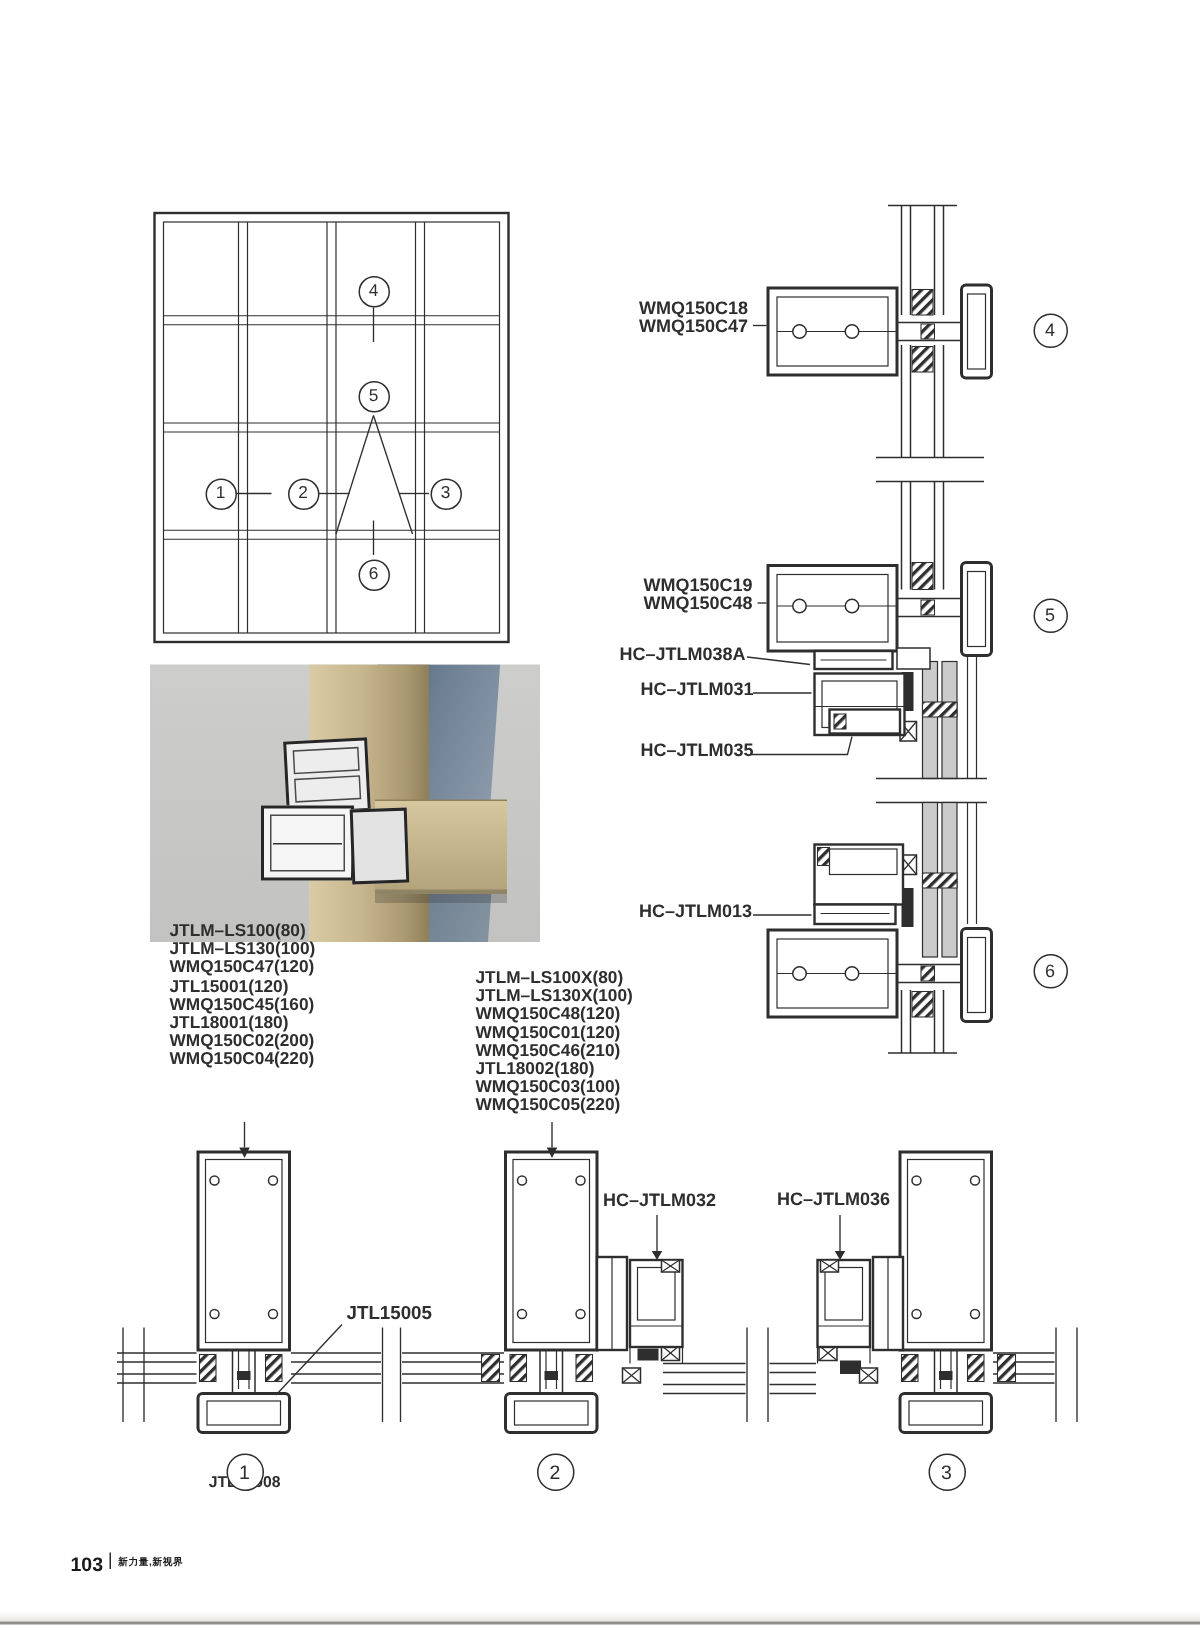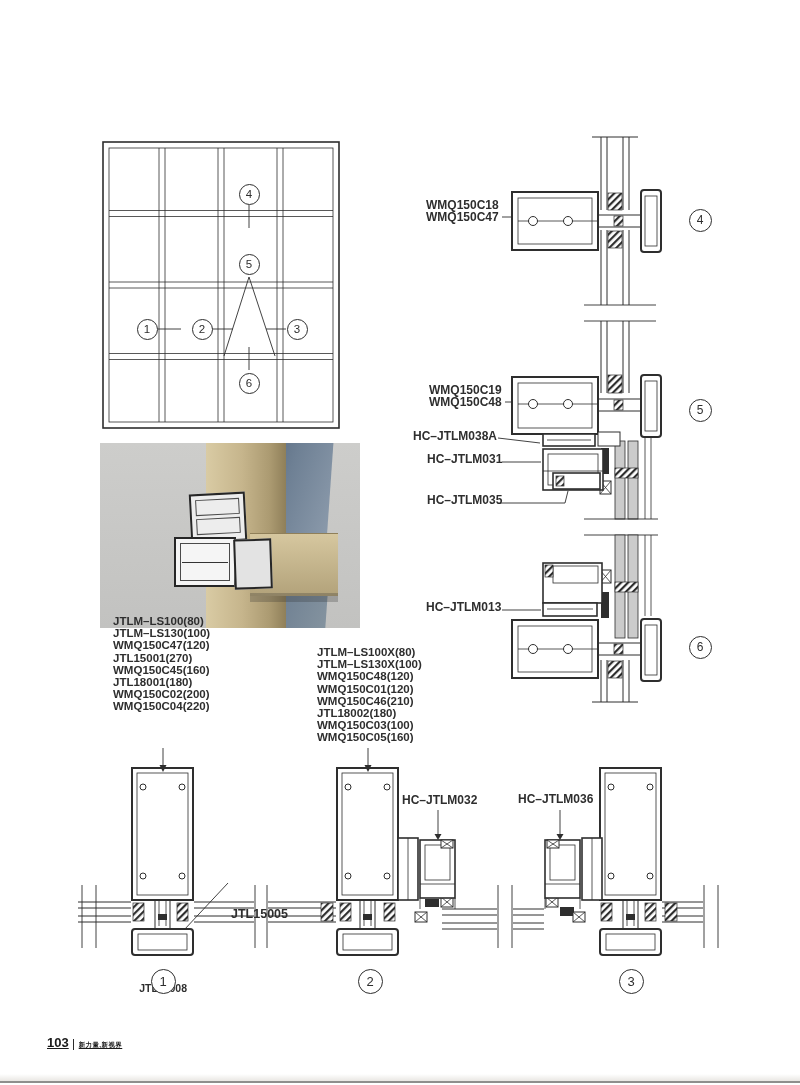--- a/index.html
+++ b/index.html
@@ -40,21 +40,21 @@
   .ph-cap{left:150px;top:90px;width:88px;height:62px;border-top:1px solid #8f7f59;
       background:linear-gradient(180deg,#d6c79f,#b2a27a);}
   .ph-capshadow{left:150px;top:150px;width:88px;height:9px;background:rgba(40,40,40,.25);}
   .ph-sash{left:90px;top:50px;width:52px;height:45px;background:#ededed;border:2px solid #262626;transform:rotate(-3deg);}
   .ph-sash i{display:block;position:absolute;left:4px;right:4px;border:1px solid #4a4a4a;}
   .ph-mull{left:74px;top:94px;width:58px;height:46px;background:#f5f5f5;border:2px solid #262626;}
   .ph-mull i{display:block;position:absolute;left:4px;top:4px;right:4px;bottom:4px;border:1px solid #4a4a4a;}
   .ph-mull b{display:block;position:absolute;left:6px;right:6px;top:50%;height:1px;background:#333;}
   .ph-cappiece{left:134px;top:96px;width:34px;height:46px;background:#e3e3e3;border:2px solid #262626;transform:rotate(-2deg);}
   
-  .footer{position:absolute;left:47px;top:1035px;display:flex;align-items:flex-end;color:var(--footer_text,#1a1a1a);text-decoration:underline;}
+  .footer{position:absolute;left:47px;top:1035px;display:flex;align-items:flex-start;color:var(--footer_text,#1a1a1a);}
   .footer .pg{font:700 13px "Liberation Sans",sans-serif;}
   .footer .div{width:1px;height:11px;background:#2b2b2b;margin:0 5px 0 4px;}
   .footer .slogan{font:600 6.5px "Liberation Sans",sans-serif;letter-spacing:.06em;padding-top:2px;}
   .pageedge{position:absolute;left:0;top:1074px;width:800px;height:7px;
             background:linear-gradient(#ffffff,#e9e7e3);}
   .pageline{position:absolute;left:0;top:1081px;width:800px;height:2px;background:#8f8f8d;}
 </style>
 </head>
 <body>
 
@@ -379,38 +379,38 @@
   <div class="lbl" style="left:427px;top:494px;">HC–JTLM035</div>
   <div class="co md" style="left:688.5px;top:398.5px;">5</div>
 
   <div class="lbl" style="left:426px;top:601px;">HC–JTLM013</div>
   <div class="co md" style="left:688.5px;top:635.5px;">6</div>
 
   <div class="plist" style="left:113px;top:615px;">
     <div>JTLM–LS100(80)</div>
     <div>JTLM–LS130(100)</div>
     <div>WMQ150C47(120)</div>
-    <div>JTL15001(270)</div>
+    <div>JTL15001(120)</div>
     <div>WMQ150C45(160)</div>
     <div>JTL18001(180)</div>
     <div>WMQ150C02(200)</div>
     <div>WMQ150C04(220)</div>
   </div>
   <div class="plist" style="left:317px;top:646px;">
     <div>JTLM–LS100X(80)</div>
     <div>JTLM–LS130X(100)</div>
     <div>WMQ150C48(120)</div>
     <div>WMQ150C01(120)</div>
     <div>WMQ150C46(210)</div>
     <div>JTL18002(180)</div>
     <div>WMQ150C03(100)</div>
-    <div>WMQ150C05(160)</div>
-  </div>
-
-  <div class="lbl" style="left:231px;top:869px;font-size:12.5px;margin-top:39px;">JTL15005</div>
+    <div>WMQ150C05(220)</div>
+  </div>
+
+  <div class="lbl" style="left:231px;top:869px;font-size:12.5px;">JTL15005</div>
   <div class="captext" style="left:138px;top:935px;width:49px;">JTL15008</div>
   <div class="lbl" style="left:402px;top:794px;">HC–JTLM032</div>
   <div class="lbl" style="left:518px;top:793px;">HC–JTLM036</div>
 
   <div class="co lg" style="left:150.5px;top:968.5px;">1</div>
   <div class="co lg" style="left:357.5px;top:968.5px;">2</div>
   <div class="co lg" style="left:618.5px;top:968.5px;">3</div>
 
   <div class="footer">
     <span class="pg">103</span>

